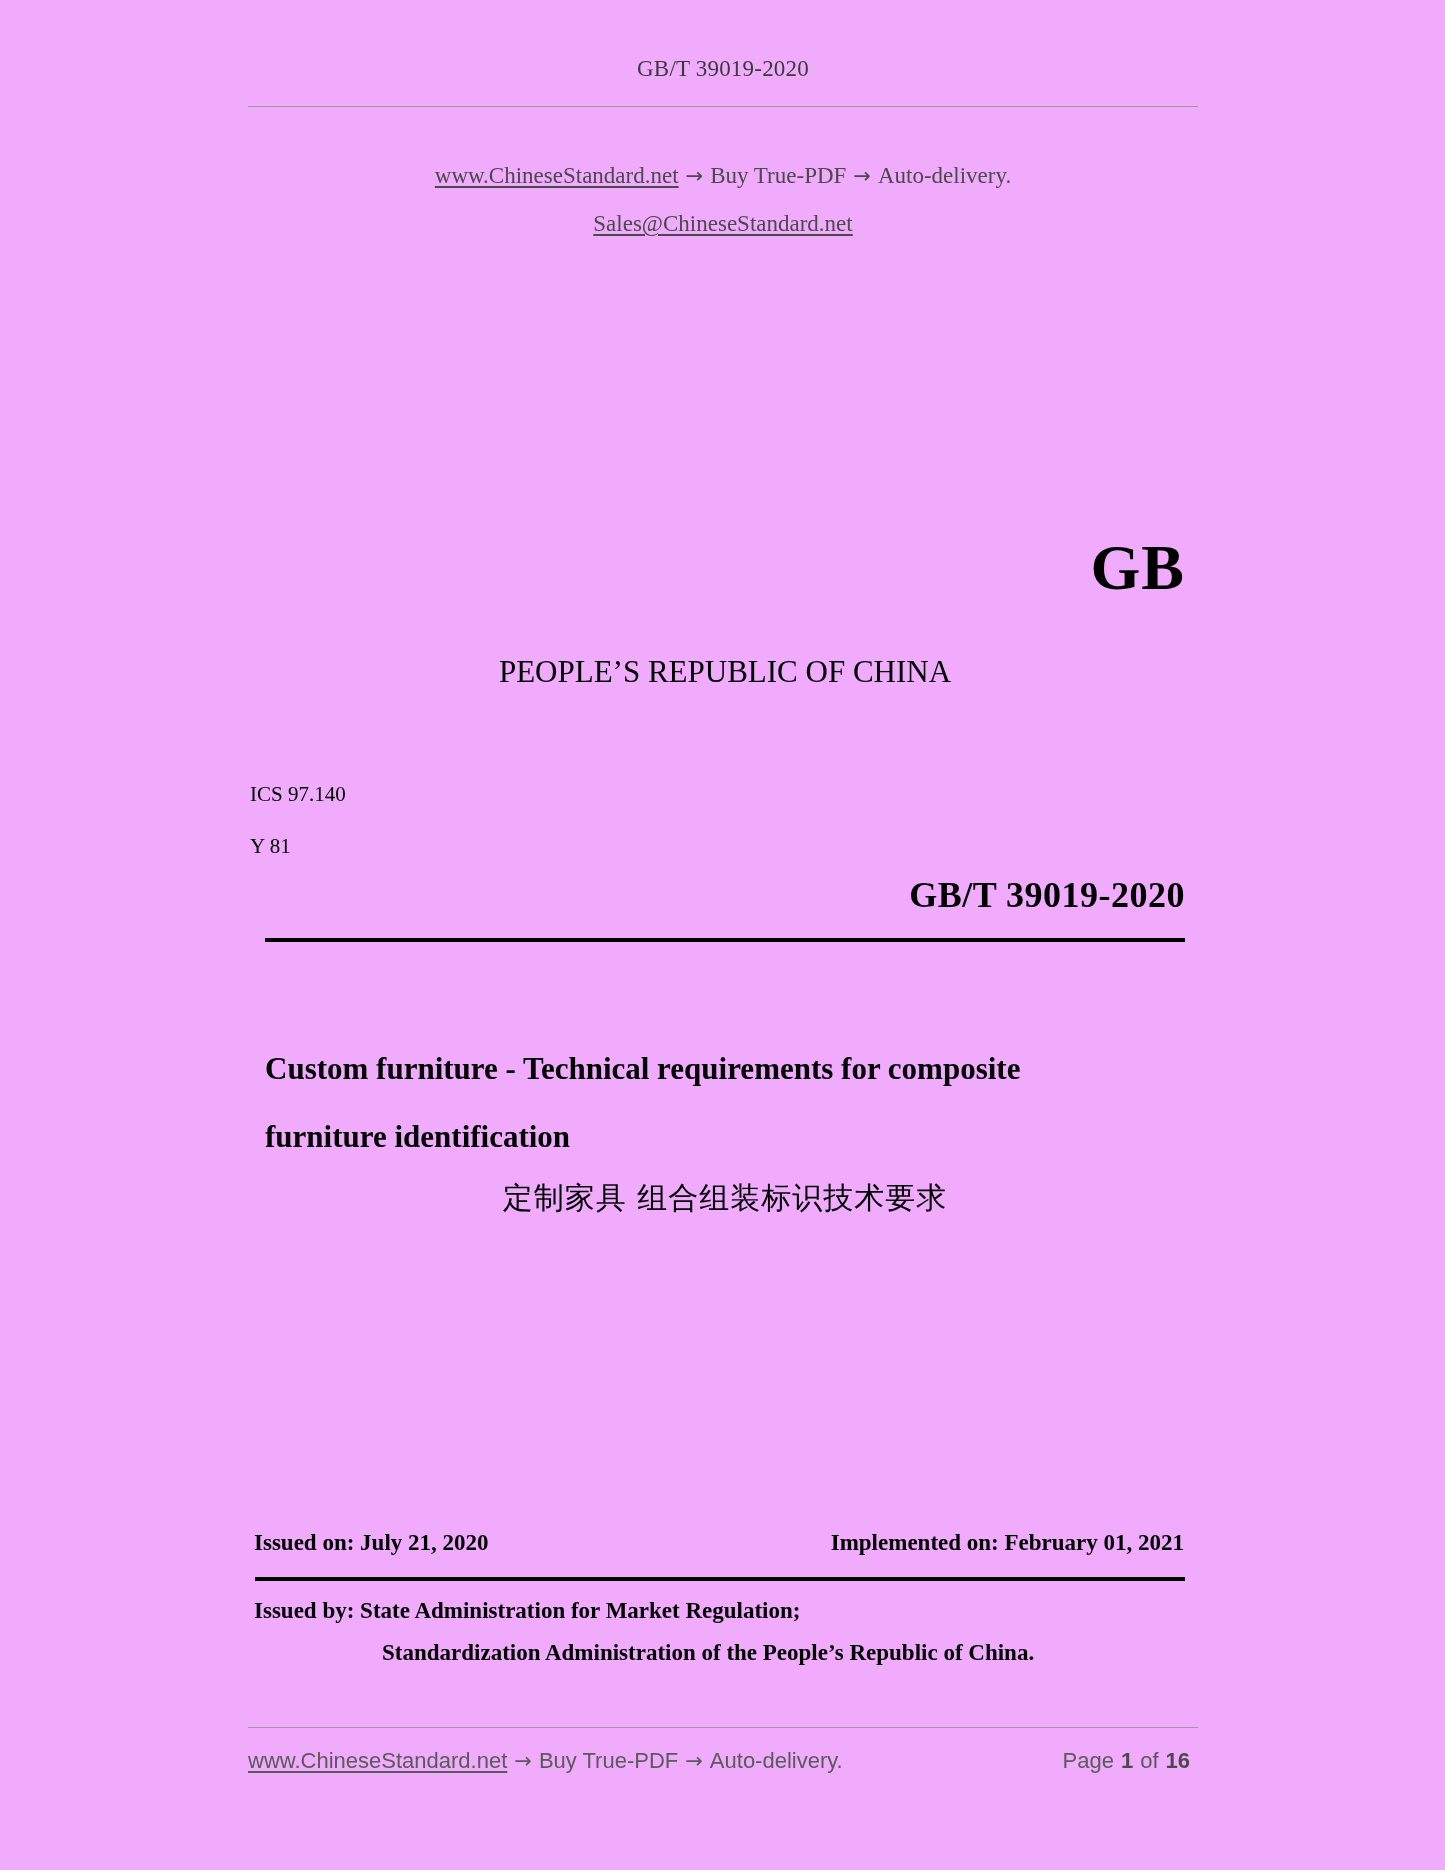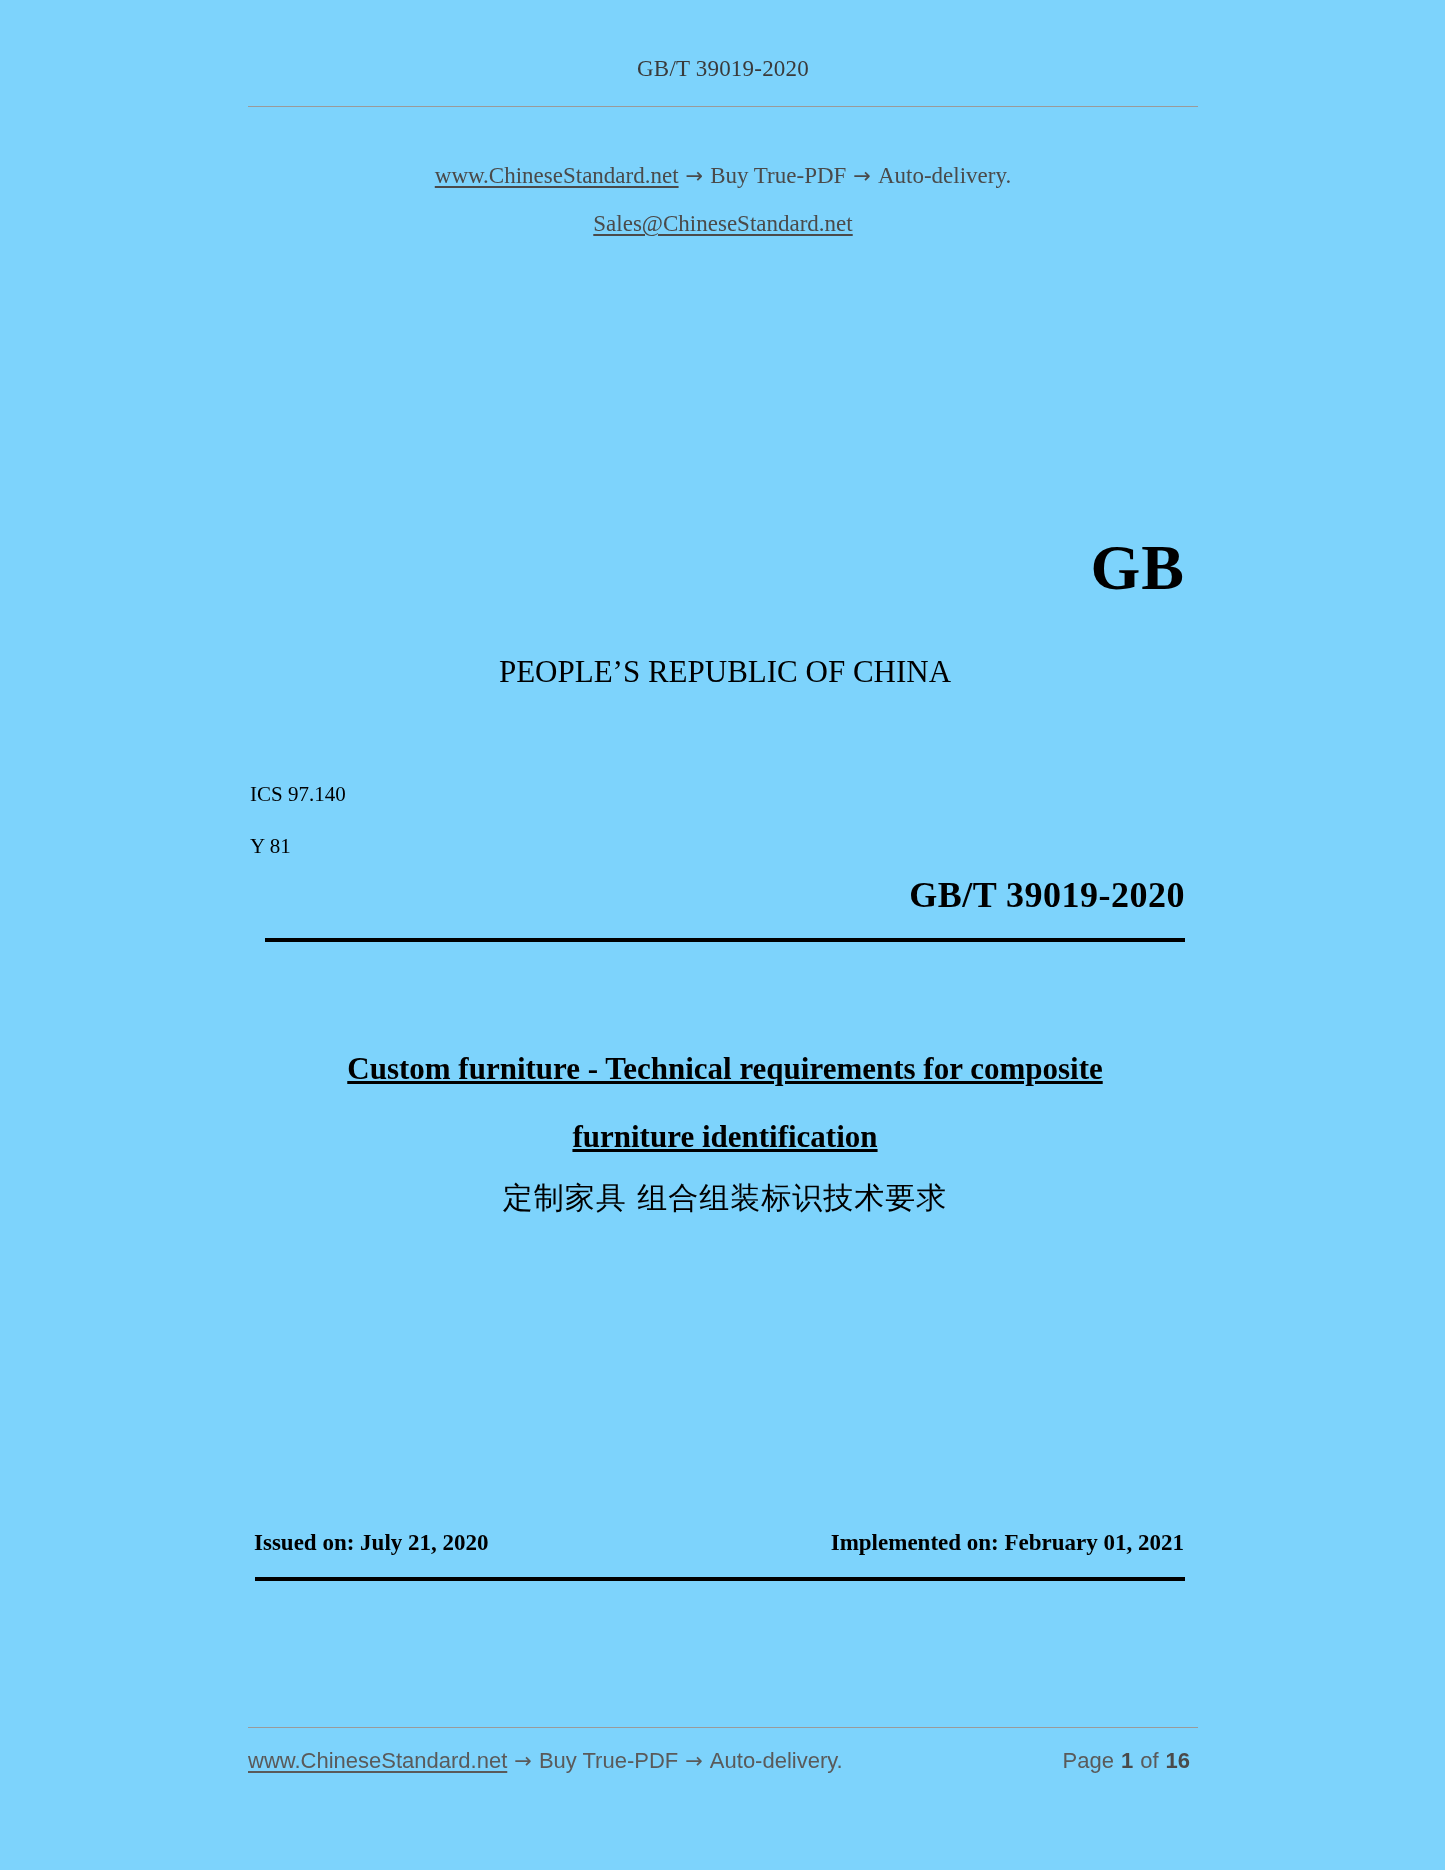--- a/index.html
+++ b/index.html
@@ -10,21 +10,21 @@
   body {
     font-family: "Liberation Serif", "DejaVu Serif", serif;
     color: #000000;
     -webkit-font-smoothing: antialiased;
   }
   .page {
     position: relative;
     width: 1445px;
     height: 1870px;
     margin: 0 auto;
-    background: #7dd3fc;
+    background: #f0abfc;
     overflow: hidden;
   }
 
   
   .running-header {
     position: absolute;
     top: 56px;
     left: 248px;
     width: 950px;
     text-align: center;
@@ -110,25 +110,24 @@
     height: 4px;
     background: #000000;
   }
 
   
   .title-en {
     position: absolute;
     top: 1035px;
     left: 265px;
     width: 920px;
-    text-align: center;
+    text-align: left;
     font-weight: bold;
     font-size: 31px;
     line-height: 68px;
-    text-decoration: underline;
   }
   .title-en .line { display: block; }
   .title-zh {
     position: absolute;
     top: 1178px;
     left: 265px;
     width: 920px;
     text-align: center;
     font-size: 30px;
     letter-spacing: 1px;
@@ -230,20 +229,24 @@
     <span class="line">furniture identification</span>
   </div>
   <div class="title-zh">定制家具 组合组装标识技术要求</div>
 
   <div class="dates">
     <span>Issued on: July 21, 2020</span>
     <span>Implemented on: February 01, 2021</span>
   </div>
   <div class="rule-thick-bottom"></div>
 
+  <div class="issuers">
+    <span class="line">Issued by: State Administration for Market Regulation;</span>
+    <span class="line-indent">Standardization Administration of the People’s Republic of China.</span>
+  </div>
 
   <div class="footer-rule"></div>
   <div class="footer">
     <span class="footer-left"><span class="u">www.ChineseStandard.net</span><span class="sp"></span><span class="arrow">→</span><span class="sp"></span><span>Buy True-PDF</span><span class="sp"></span><span class="arrow">→</span><span class="sp"></span><span>Auto-delivery.</span></span>
     <span class="footer-right"><span>Page</span><span class="sp"></span><b>1</b><span class="sp"></span><span>of</span><span class="sp"></span><b>16</b></span>
   </div>
 
 </div>
 
 </body></html>

